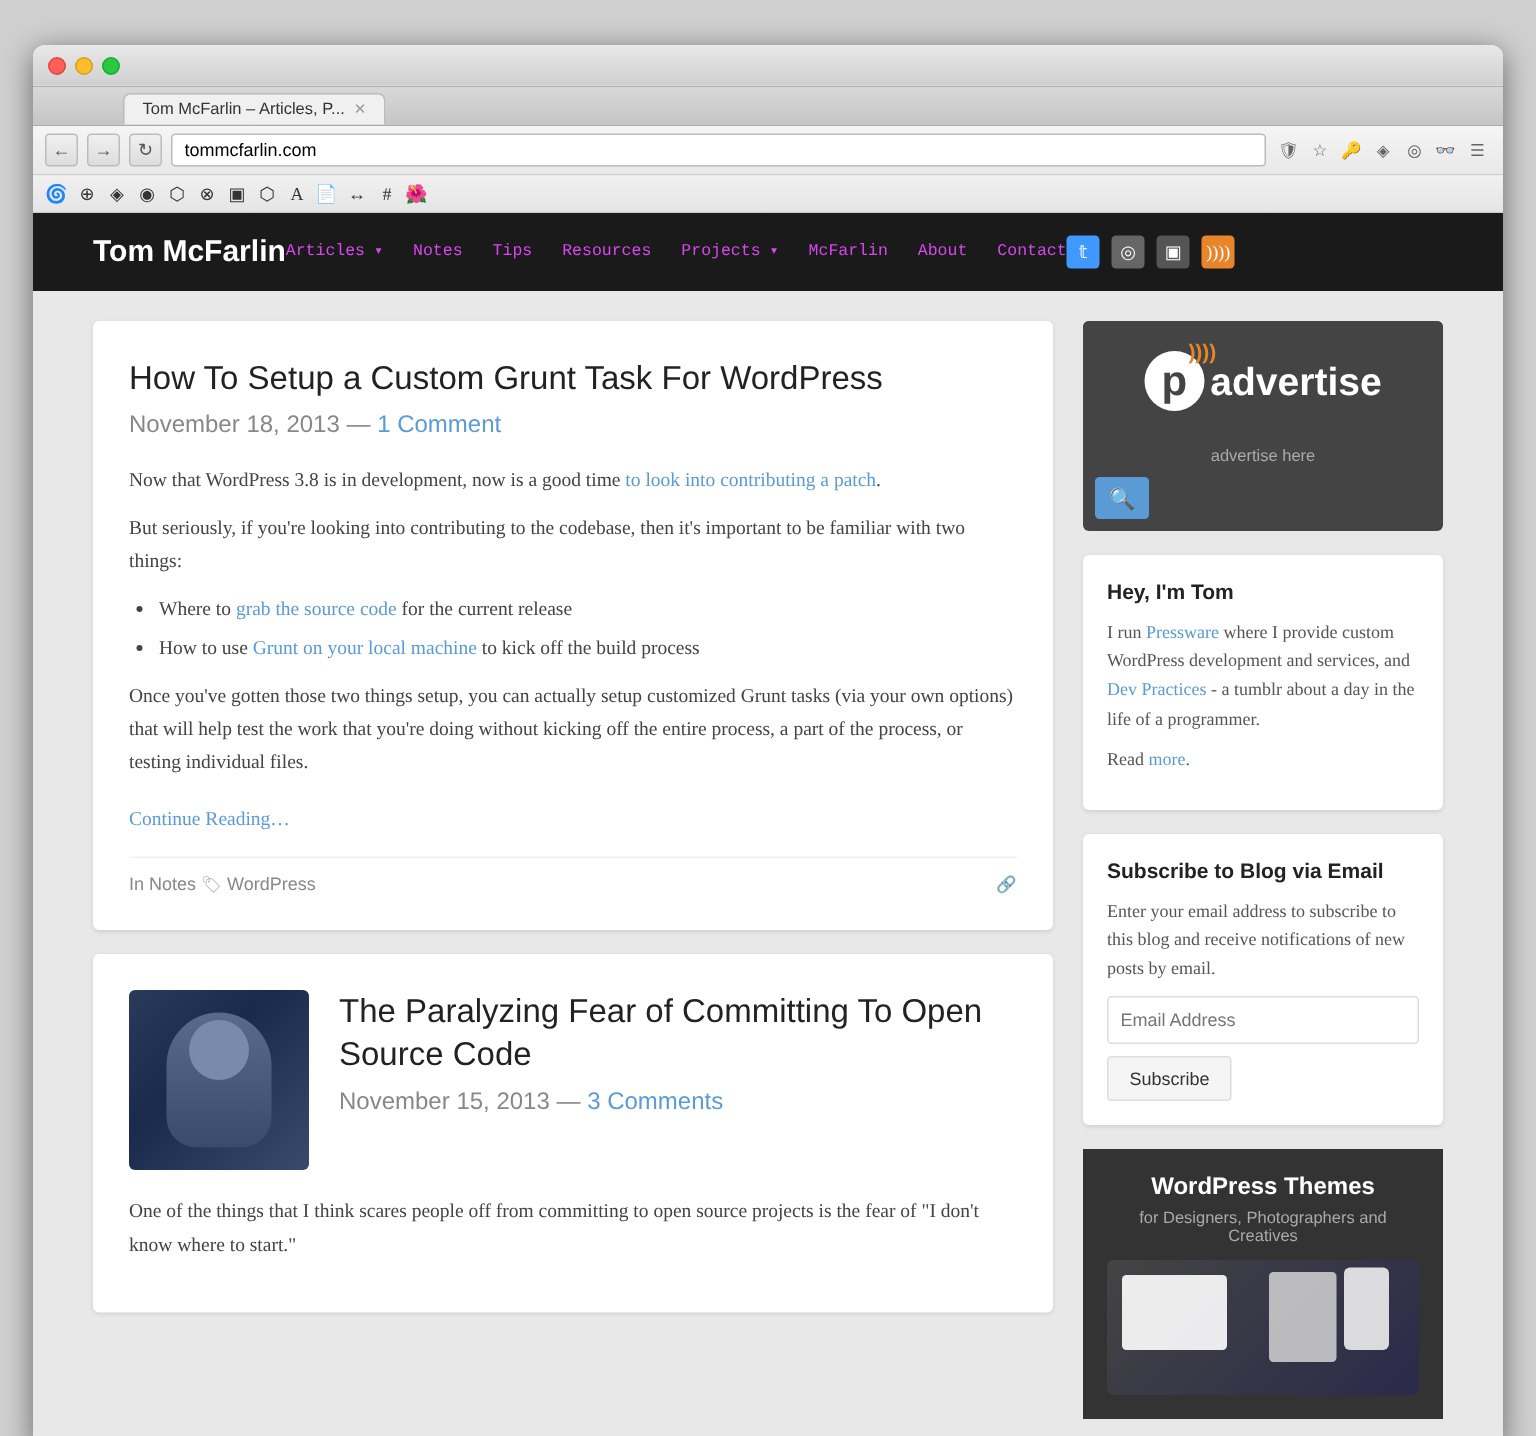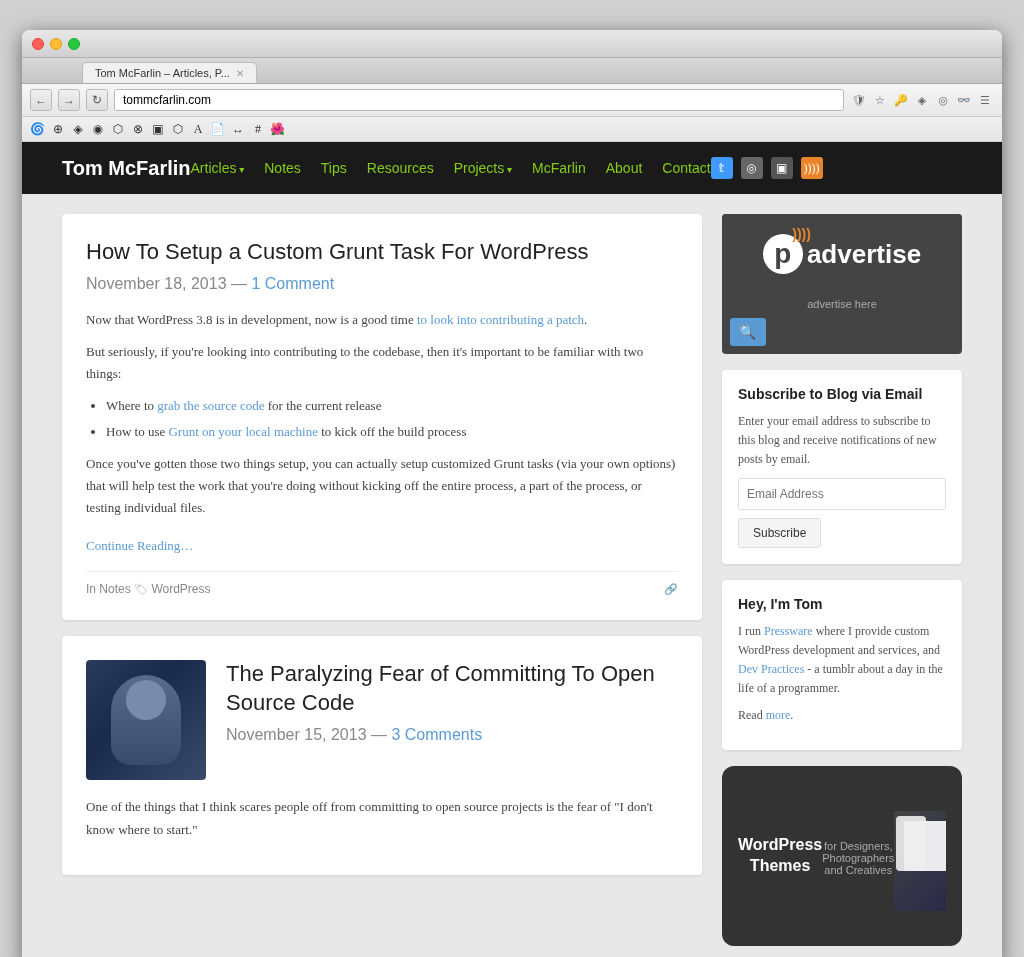--- a/index.html
+++ b/index.html
@@ -116,23 +116,23 @@
       font-size: 20px;
       font-weight: bold;
       font-family: Arial, sans-serif;
     }
     .site-nav {
       display: flex;
       gap: 20px;
       align-items: center;
     }
     .nav-item {
-      color: #84cc16;
-      font-size: 14px;
-      font-family: Liberation Sans, sans-serif;
+      color: #d946ef;
+      font-size: 11px;
+      font-family: Liberation Mono, monospace;
       text-decoration: none;
       cursor: pointer;
     }
     .nav-item.has-dropdown::after { content: ' ▾'; font-size: 10px; }
     .social-icons { display: flex; gap: 8px; }
     .social-icon {
       width: 22px; height: 22px;
       border-radius: 3px;
       display: flex; align-items: center; justify-content: center;
       font-size: 12px; color: #fff;
@@ -343,25 +343,25 @@
       border-radius: 3px;
       padding: 0 14px;
       font-size: 12px;
       font-family: Arial, sans-serif;
       cursor: pointer;
       color: #333;
     }
 
     .wp-themes-ad {
       background: #333;
-      border-radius: 12px;
+      border-radius: 0;
       overflow: hidden;
       height: 180px;
       display: flex;
-      flex-direction: row;
+      flex-direction: column;
       align-items: center;
       justify-content: flex-start;
       padding: 16px;
     }
     .wp-themes-title {
       color: #fff;
       font-size: 16px;
       font-weight: bold;
       font-family: Arial, sans-serif;
       text-align: center;
@@ -552,35 +552,35 @@
               </div>
               <span class="pressgram-text">advertise</span>
             </div>
           </div>
           <div class="advertise-here">advertise here</div>
           <div class="sidebar-search">
             <button class="search-btn">🔍</button>
           </div>
         </div>
 
+        <div class="sidebar-widget">
+          <div class="widget-title">Hey, I'm Tom</div>
+          <div class="widget-text">
+            I run <a>Pressware</a> where I provide custom WordPress development and services, and <a>Dev Practices</a> - a tumblr about a day in the life of a programmer.
+          </div>
+          <div class="widget-text">
+            Read <a>more</a>.
+          </div>
+        </div>
+
         <div class="sidebar-widget subscribe-widget">
           <div class="widget-title">Subscribe to Blog via Email</div>
           <div class="widget-text">Enter your email address to subscribe to this blog and receive notifications of new posts by email.</div>
           <input class="email-input" type="email" placeholder="Email Address" style="">
           <button class="subscribe-btn">Subscribe</button>
-        </div>
-
-        <div class="sidebar-widget">
-          <div class="widget-title">Hey, I'm Tom</div>
-          <div class="widget-text">
-            I run <a>Pressware</a> where I provide custom WordPress development and services, and <a>Dev Practices</a> - a tumblr about a day in the life of a programmer.
-          </div>
-          <div class="widget-text">
-            Read <a>more</a>.
-          </div>
         </div>
 
         <div class="wp-themes-ad">
           <div class="wp-themes-title">WordPress Themes</div>
           <div class="wp-themes-subtitle">for Designers, Photographers and Creatives</div>
           <div class="wp-themes-preview">
             <div class="preview-device" style="background:#fff;opacity:0.9;"></div>
             <div class="preview-tablet" style="background:#ddd;opacity:0.8;"></div>
             <div class="preview-phone" style="background:#eee;opacity:0.9;"></div>
           </div>

